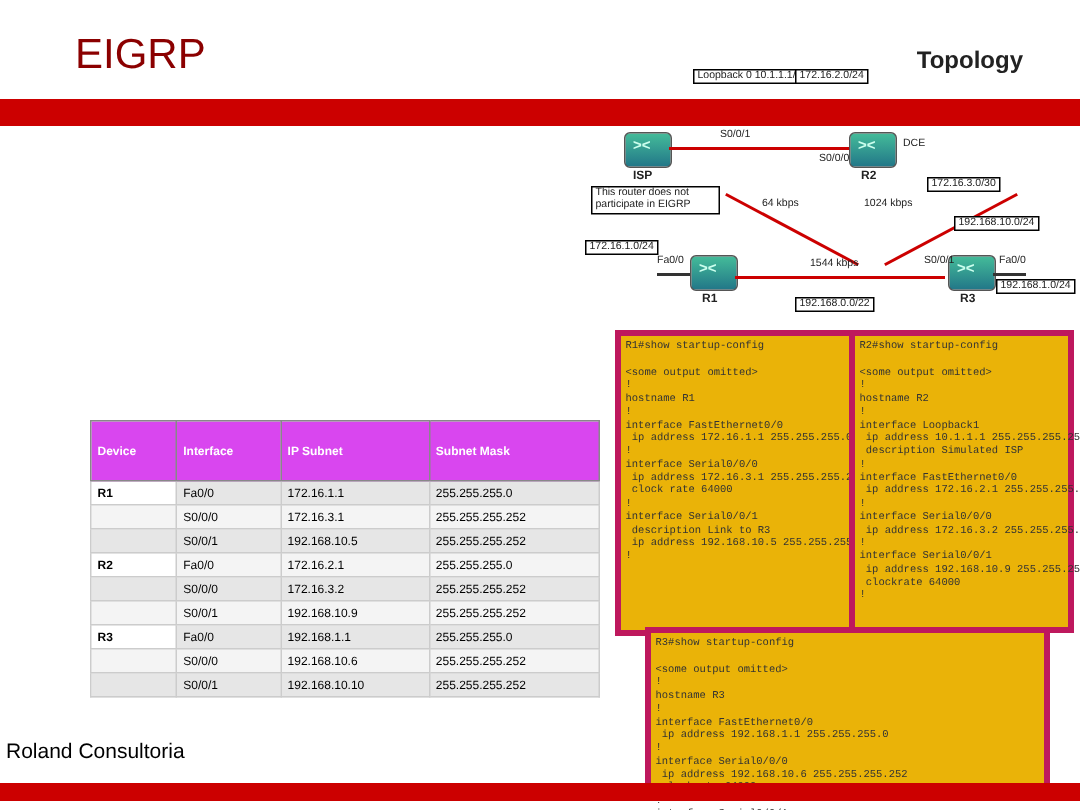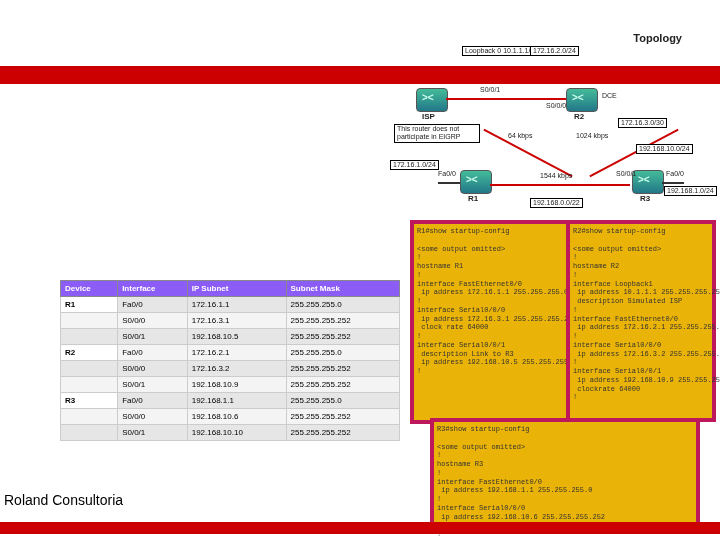--- a/index.html
+++ b/index.html
@@ -4,46 +4,47 @@
 <style>
 html,body{margin:0;padding:0;width:720px;height:540px;background:#fff;font-family:Arial,Helvetica,sans-serif;overflow:hidden}
 .slide{position:relative;width:720px;height:540px}
 .title{position:absolute;left:50px;top:20px;font-size:28px;color:#8b0000;font-weight:400}
 .redbar{position:absolute;left:0;top:66px;width:720px;height:18px;background:#c00}
 .redbar2{position:absolute;left:0;bottom:6px;width:720px;height:12px;background:#c00}
 .bullet-wrap{position:absolute;left:68px;top:104px;width:300px}
 .bullet-wrap .sq{display:inline-block;width:8px;height:8px;background:#555;margin-right:10px;vertical-align:top;margin-top:8px}
 .bullet-text{display:inline-block;width:260px;font-size:18px;color:#111;line-height:1.3}
 .topology{position:absolute;top:32px;left:380px;width:310px;height:180px;font-size:8px;color:#222}
-.topology .ttitle{position:absolute;top:0;right:8px;font-weight:700;font-size:11px}
+.topology .ttitle{position:absolute;top:0;right:8px;font-weight:700;font-size:16px}
 .tbox{position:absolute;border:1px solid #000;padding:0 2px;font-size:7px;line-height:1.2;background:#fff}
 .router{position:absolute;width:30px;height:22px;background:linear-gradient(#4b9 ,#278);border-radius:4px;border:1px solid #555}
 .router::before{content:"><";position:absolute;left:5px;top:3px;color:#cfe;font-size:10px;font-weight:700}
 .rlabel{position:absolute;font-size:8px;font-weight:700;color:#222}
 .textlbl{position:absolute;font-size:7px;color:#222}
 .topo-line{position:absolute;background:#c00;height:2px}
 .topo-line-g{position:absolute;background:#333;height:2px}
 .addrtable{position:absolute;left:60px;top:280px;width:340px;font-size:9px}
 .addrtitle{text-align:center;font-weight:700;font-size:11px;margin-bottom:4px}
 table{border-collapse:collapse;width:100%}
-th{background:#8b5cf6;color:#fff;padding:3px 4px;font-size:8px;text-align:left;border:1px solid #888}
+th{background:#d946ef;color:#fff;padding:15px 4px;font-size:8px;text-align:left;border:1px solid #888}
 td{padding:3px 4px;border:1px solid #ccc;font-size:8px}
 tr:nth-child(even) td{background:#f4f4f4}
 tr:nth-child(odd) td{background:#e6e6e6}
 td.dev{font-weight:700;background:#fff !important}
 .configbox{position:absolute;border:4px solid #be185d;background:#eab308;font-family:"Courier New",monospace;font-size:7px;line-height:1.25;padding:3px;color:#333;white-space:pre}
 .cfg1{left:410px;top:220px;width:150px;height:190px}
 .cfg2{left:566px;top:220px;width:136px;height:188px}
 .cfg3{left:430px;top:418px;width:256px;height:100px}
 .footer{position:absolute;left:4px;bottom:32px;font-size:14px;color:#000}
 </style>
 </head>
 <body>
 
 <div class="slide">
+  <div class="title">EIGRP</div>
   <div class="redbar"></div>
 
 
   <div class="topology">
     <div class="ttitle">Topology</div>
     <div class="tbox" style="left:82px;top:14px">Loopback 0
 10.1.1.1/30</div>
     <div class="tbox" style="left:150px;top:14px">172.16.2.0/24</div>
     <div class="router" style="left:36px;top:56px"></div>
     <div class="rlabel" style="left:42px;top:80px">ISP</div>

